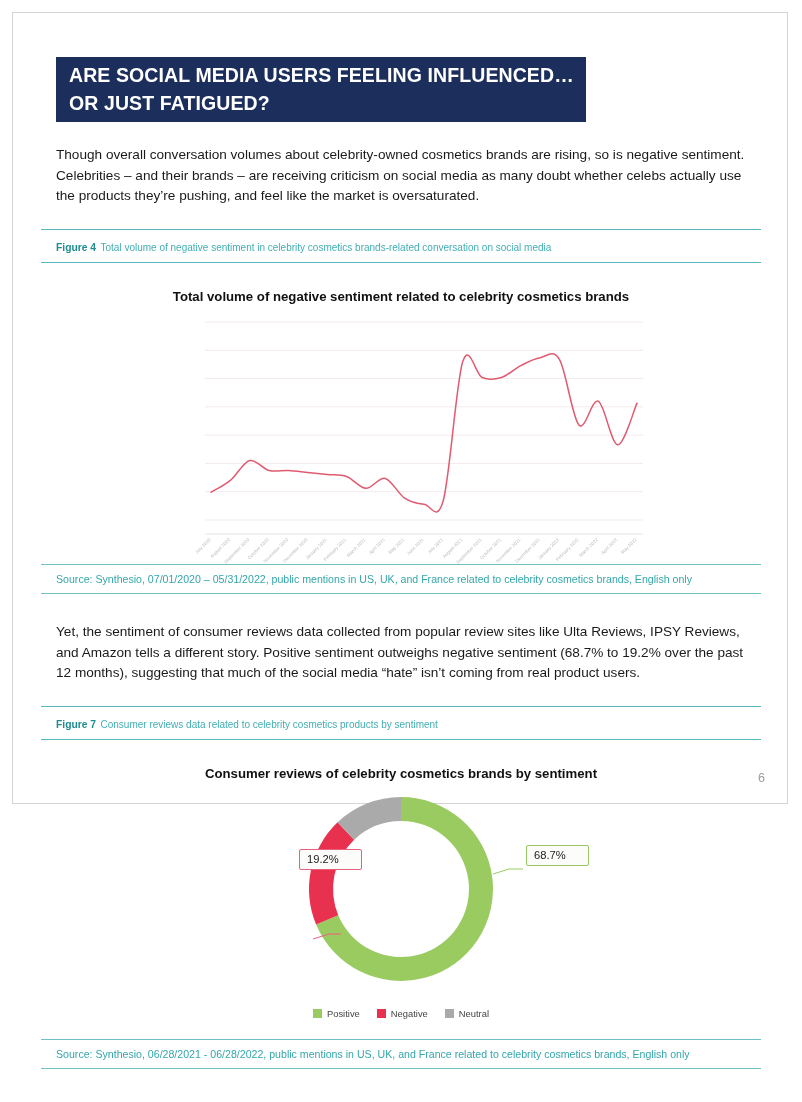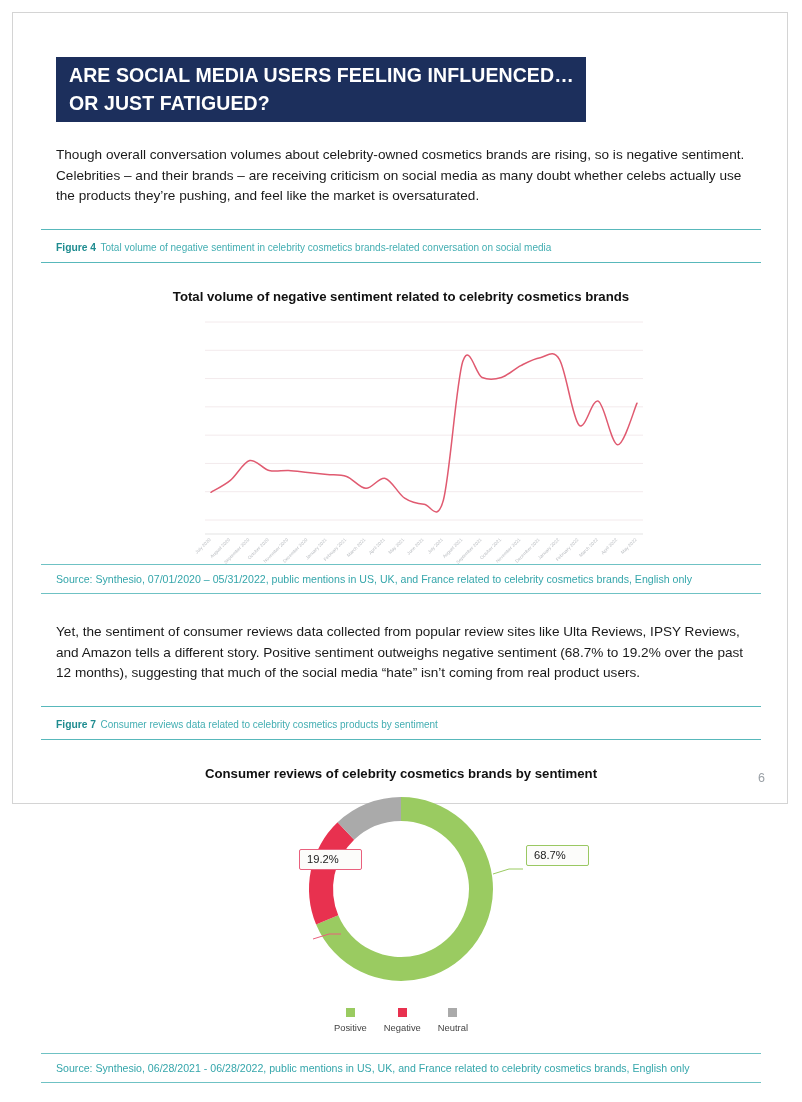--- a/index.html
+++ b/index.html
@@ -137,21 +137,20 @@
     display: flex;
     justify-content: center;
     align-items: center;
     gap: 17px;
     margin-top: 14px;
   }
   .legend-item {
     display: flex;
     align-items: center;
     gap: 5px;
-    flex-direction: column;
   }
   .legend-swatch {
     width: 9px;
     height: 9px;
     display: inline-block;
   }
   .legend-label {
     font-size: 9.4px;
     color: #444444;
   }

